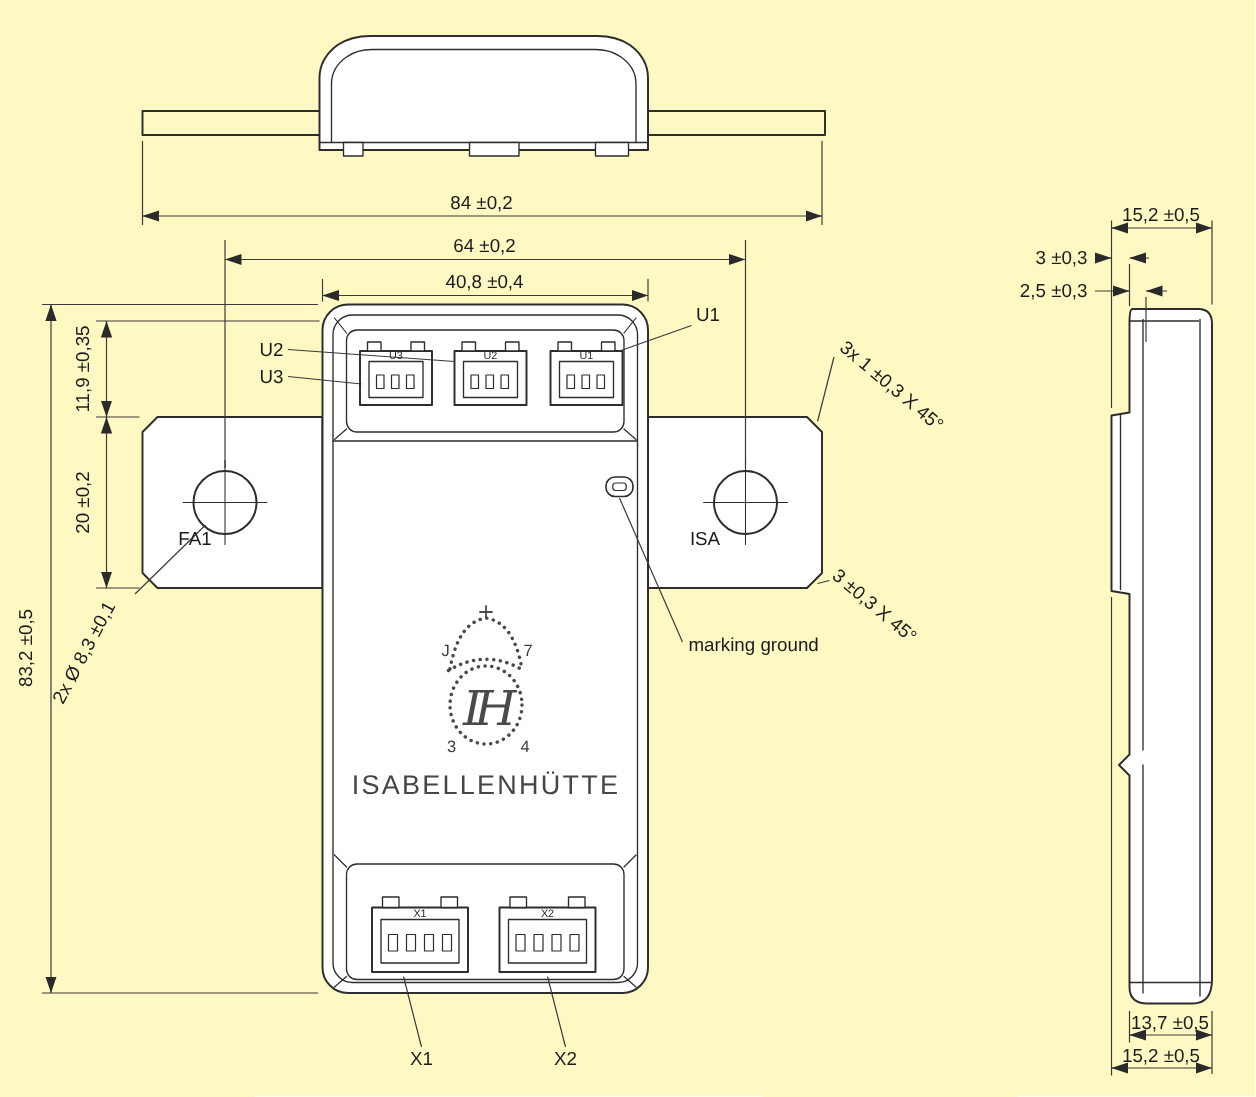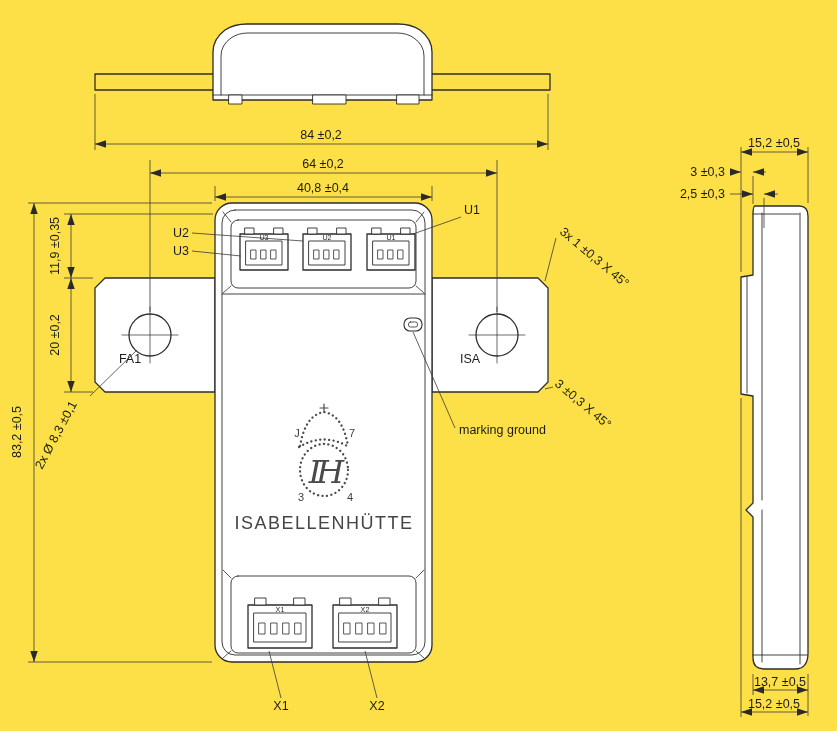--- a/index.html
+++ b/index.html
@@ -1,17 +1,17 @@
 <!DOCTYPE html>
 <html><head>
 <meta charset="utf-8">
 <style>
   html,body{margin:0;padding:0;background:#ffffff;}
   body{font-family:"Liberation Sans", sans-serif;}
-  #stage{position:relative;width:837px;height:731px;background:#fde047;overflow:hidden;}
+  #stage{position:relative;width:837px;height:731px;background:#fef9c3;overflow:hidden;}
   svg{display:block;}
   text{user-select:none;}
 </style>
 </head>
 <body>
 
 <div id="stage">
 <svg width="837" height="731" viewBox="0 0 837 731">
   <defs>
     <marker id="arr" markerUnits="userSpaceOnUse" viewBox="0 0 10 8" refX="10" refY="4" markerWidth="11" markerHeight="9" orient="auto-start-reverse">

